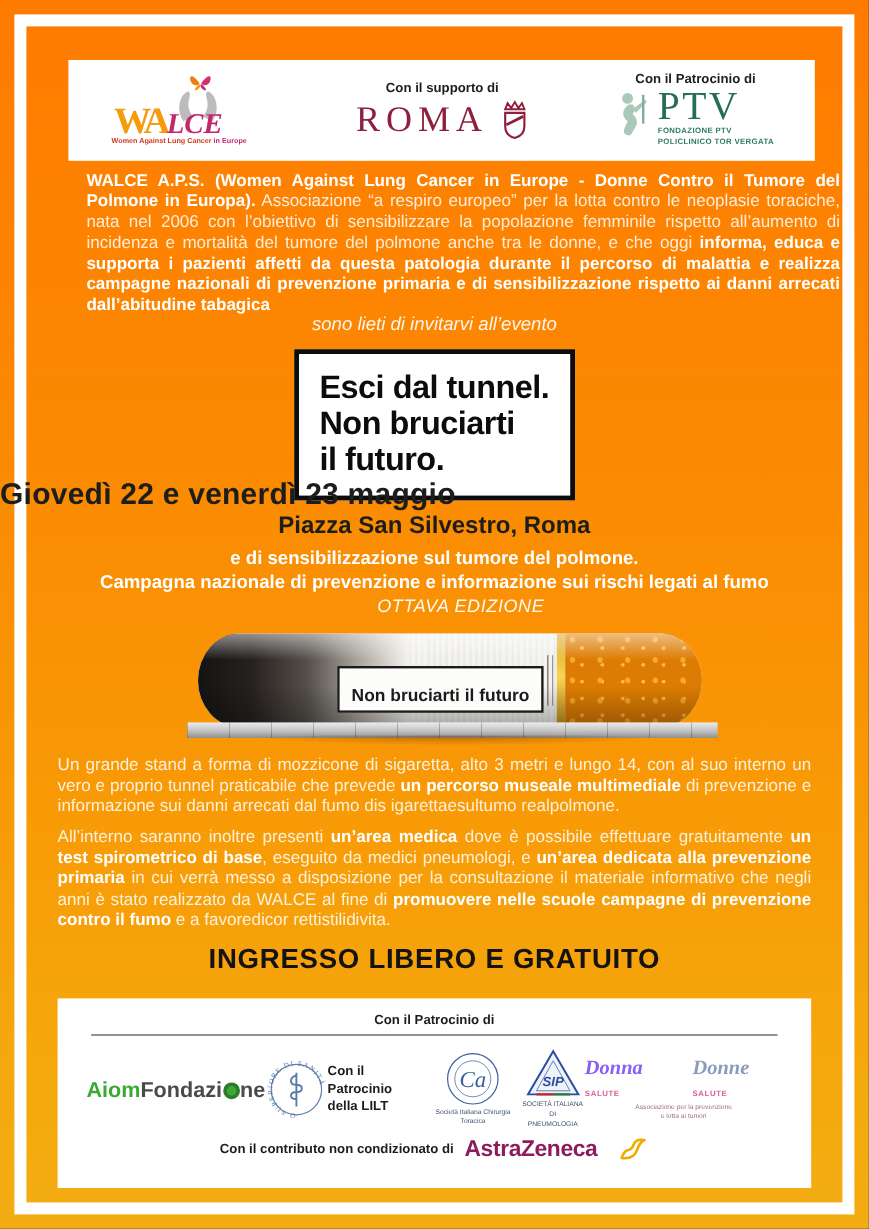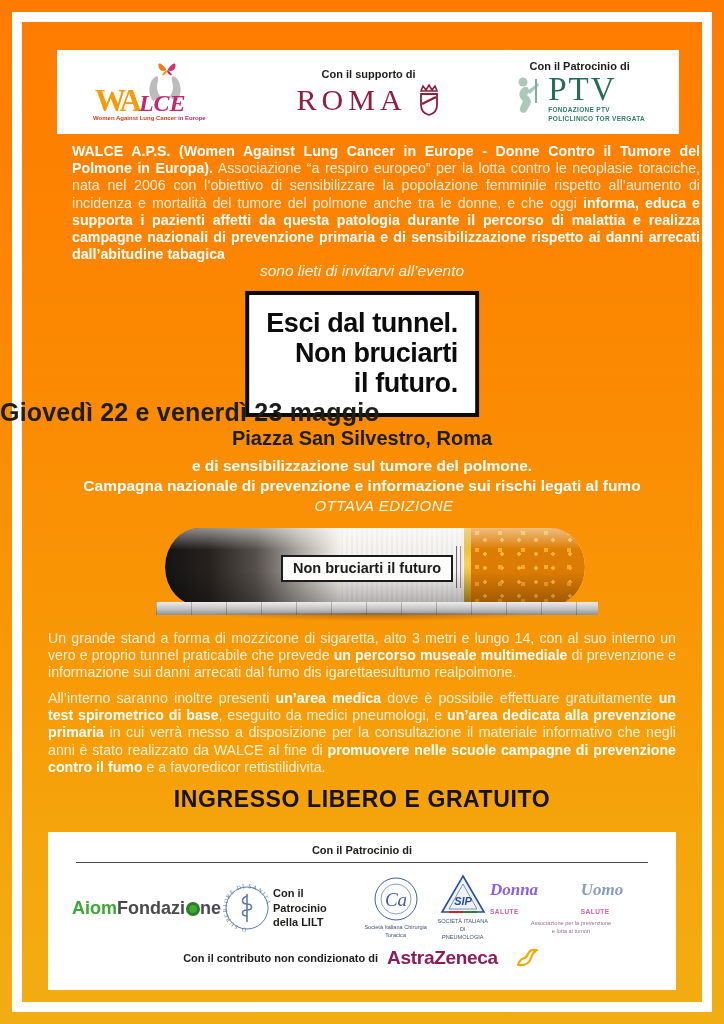--- a/index.html
+++ b/index.html
@@ -37,21 +37,21 @@
   .intro { position:absolute; left:48px; top:143px; width:628px; font-size:14.2px; line-height:17.2px;
     color:rgba(255,255,255,.85); text-align:justify;margin-left:24px; }
   .intro b, .bodytext b { color:#ffffff; font-weight:bold; }
 
   .invite { position:absolute; left:0; top:262px; width:100%; text-align:center;
     font-size:15.5px; font-style:italic; color:rgba(255,255,255,.92); }
 
   
   .headline-box { position:absolute; left:50%; transform:translateX(-50%); top:291px;
     background:#ffffff; border:4px solid #0c0c0c; padding:13px 17px 15px; }
-  .headline-box div { font-size:27px; line-height:30px; font-weight:bold; color:#0c0c0c; letter-spacing:-.4px; white-space:nowrap;text-align:right; }
+  .headline-box div { font-size:27px; line-height:30px; font-weight:bold; color:#0c0c0c; letter-spacing:-.4px; white-space:nowrap; }
 
   
   .event-date { position:absolute; left:0; top:398px; width:100%; 
     font-size:25px; font-weight:bold; color:#1d1d1b; letter-spacing:.2px; }
   .event-loc { position:absolute; left:0; top:427px; width:100%; text-align:center;
     font-size:20px; font-weight:bold; color:#1d1d1b; }
   .campaign { position:absolute; left:0; top:456px; width:100%; text-align:center;
     font-size:15.5px; line-height:20px; font-weight:bold; color:#ffffff; }
   .edition { position:absolute; left:0; top:497px; width:100%; text-align:center;
     font-size:15px; font-style:italic; color:rgba(255,255,255,.95); letter-spacing:.5px;margin-left:22px; }
@@ -65,21 +65,21 @@
     background:repeating-linear-gradient(90deg,rgba(0,0,0,.035) 0 2px,rgba(255,255,255,0) 2px 5px),#f4f3f0; }
   .cig-band { position:absolute; right:27.2%; top:0; bottom:0; width:7px;
     background:linear-gradient(180deg,#d9a81e,#f7d254 45%,#c6941a); }
   .cig-filter { position:absolute; right:0; top:0; bottom:0; width:27.2%; background-color:#dd7c02;
     background-image:radial-gradient(circle 2.4px at 6px 5px, #f9a92b 92%, rgba(0,0,0,0) 100%),
                      radial-gradient(circle 1.7px at 14px 12px, #ffb94e 92%, rgba(0,0,0,0) 100%);
     background-size:23px 17px,17px 14px; }
   .cig-sheen { position:absolute; inset:0; border-radius:39px/44px;
     background:linear-gradient(180deg,rgba(255,255,255,.5) 0%,rgba(255,255,255,0) 28%,rgba(0,0,0,0) 55%,rgba(0,0,0,.30) 100%); }
   .cig-label { position:absolute; left:116px; top:27px; background:#fcfcfa; border:2.5px solid #1b1b1b;
-    padding:3px 10px 4px; font-size:14.5px; font-weight:bold; color:#1b1b1b; white-space:nowrap; }
+    padding:15px 10px 4px; font-size:14.5px; font-weight:bold; color:#1b1b1b; white-space:nowrap; }
   .cig-fineprint { position:absolute; right:29.5%; top:18px; height:42px; width:5px;
     border-left:1.3px solid rgba(40,40,40,.65); border-right:1.3px solid rgba(40,40,40,.45); }
   .cig-base { position:absolute; left:4px; right:4px; top:82px; height:13px;
     background:repeating-linear-gradient(90deg,rgba(0,0,0,.22) 0 1px,rgba(0,0,0,0) 1px 35px),
                linear-gradient(180deg,#ececec 0%,#c2c2c2 55%,#8f8f8f 100%); }
   .cig-shadow { position:absolute; left:0; right:0; top:93px; height:11px;
     background:radial-gradient(ellipse 50% 100% at 50% 0,rgba(110,50,0,.45),rgba(110,50,0,0) 75%); }
 
   
   .bodytext { position:absolute; left:48px; width:628px; font-size:14.2px; line-height:17.2px;
@@ -267,21 +267,21 @@
         </div>
       </div>
 
       <div class="logo-item">
         <div class="salute-pair">
           <div>
             <span class="salute-word">Donna</span>
             <span class="salute-small">SALUTE</span>
           </div>
           <div>
-            <span class="salute-word uomo">Uomo</span>
+            <span class="salute-word uomo">Donne</span>
             <span class="salute-small">SALUTE</span>
           </div>
         </div>
         <div class="salute-cap">
           <div>Associazione per la prevenzione</div>
           <div>e lotta ai tumori</div>
         </div>
       </div>
     </div>
 

